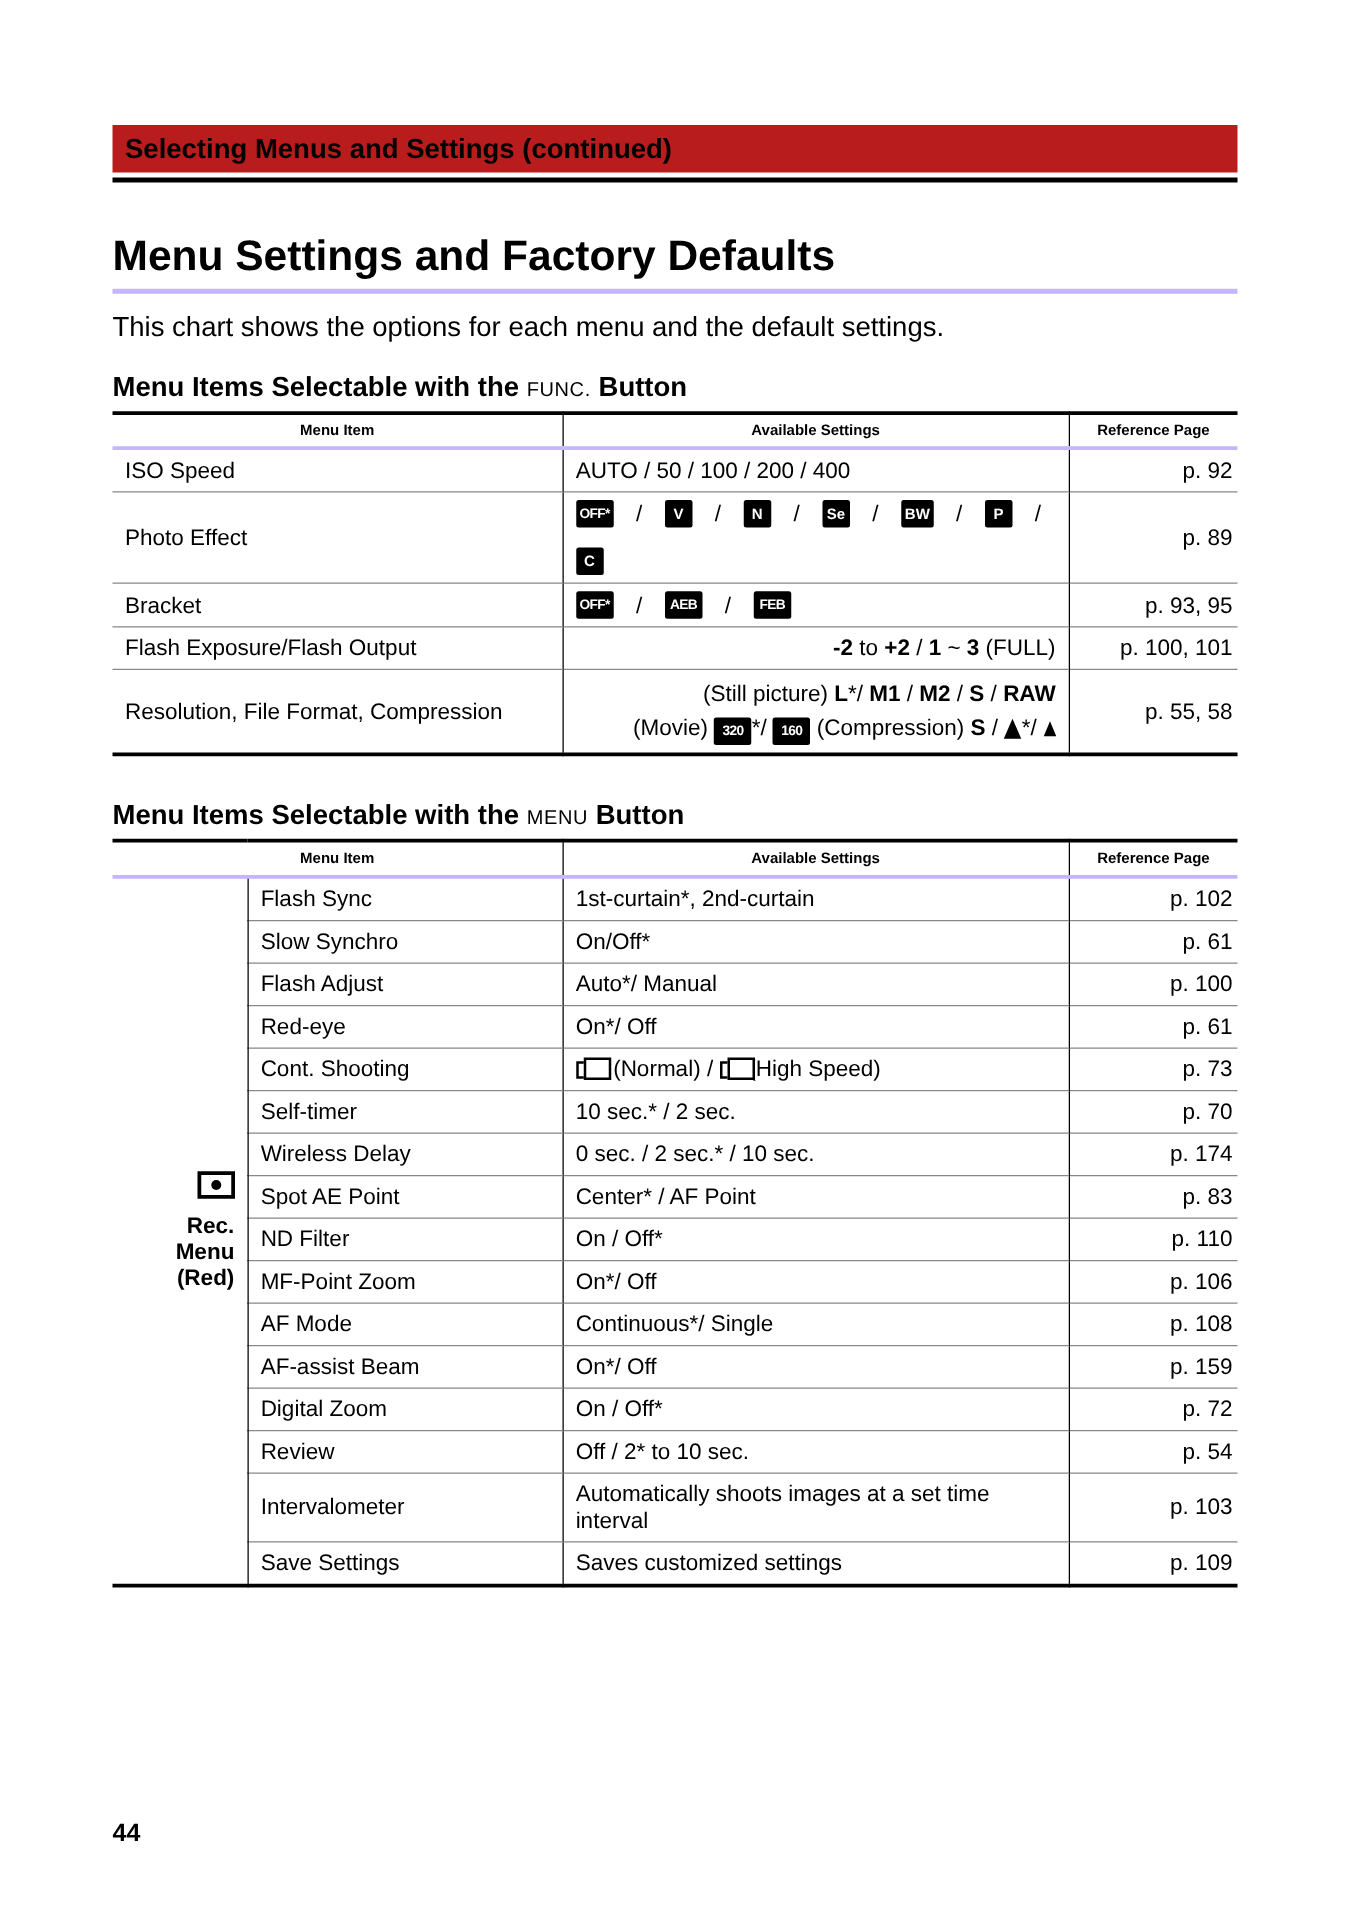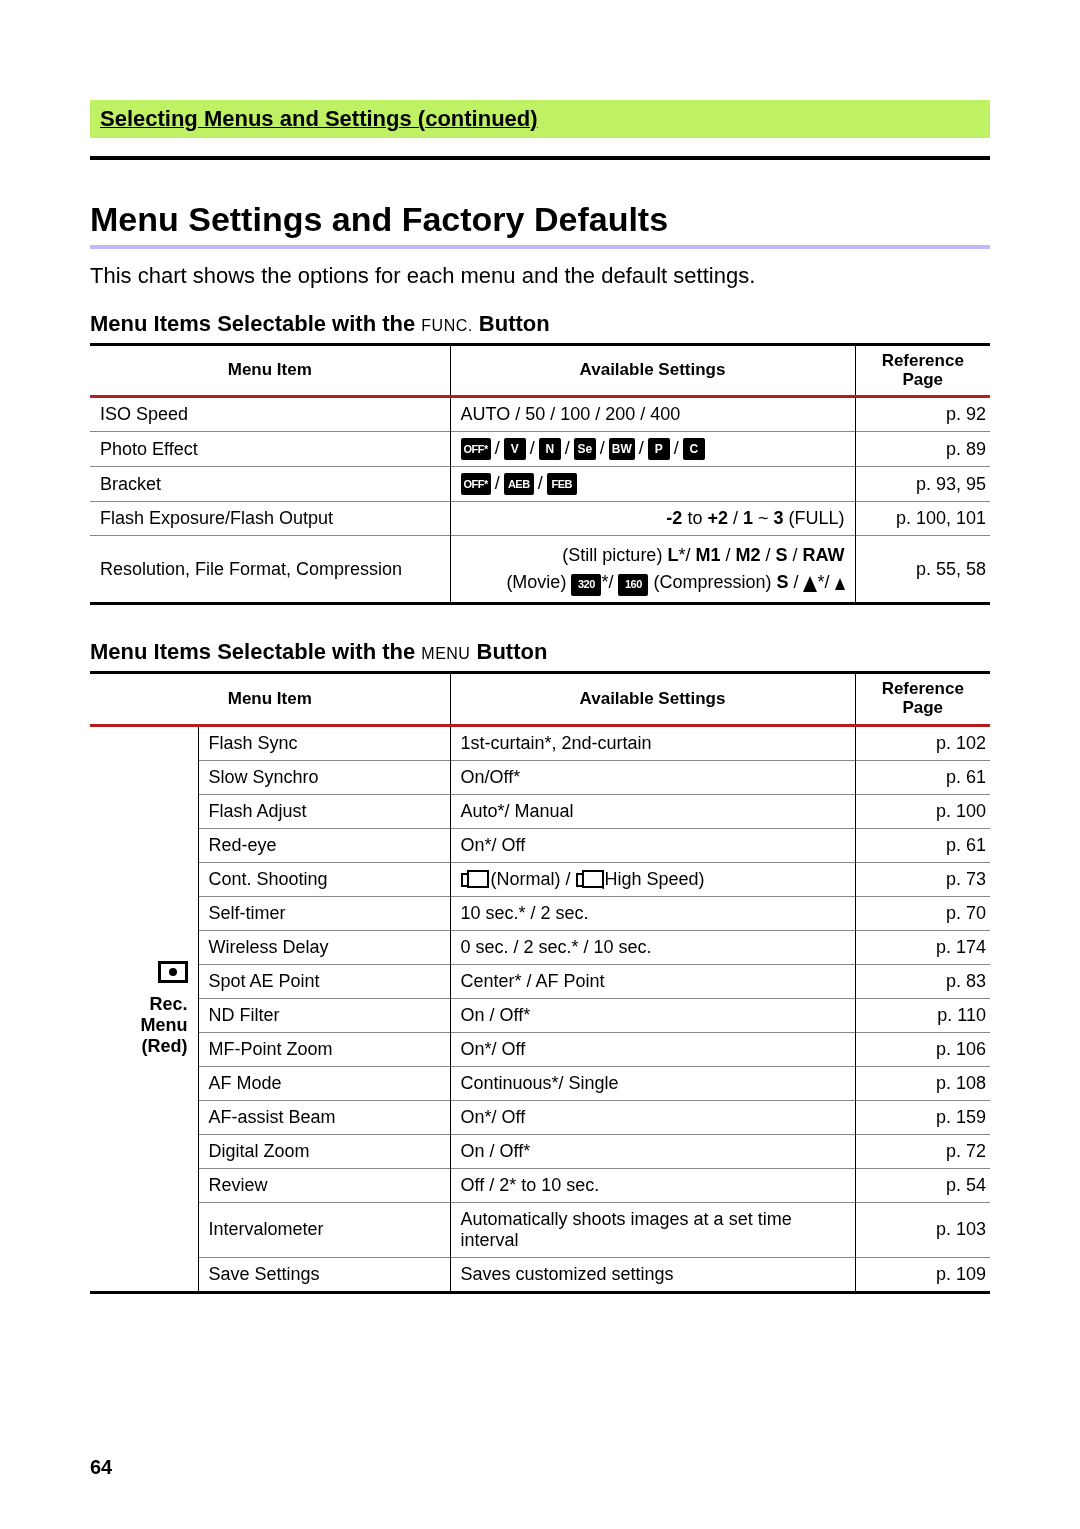--- a/index.html
+++ b/index.html
@@ -7,24 +7,23 @@
     font-family: "Helvetica Neue", Arial, sans-serif;
     width: 1080px;
     height: 1529px;
     margin: 0;
     background: #fff;
     color: #000;
     padding: 100px 90px 40px 90px;
     position: relative;
   }
   .section-header-wrap {
-    background: #bef264;
+    background: #b91c1c;
     padding: 6px 10px 6px 10px;
-    margin-bottom: 18px;
-    text-decoration: underline;
+    margin-bottom: 4px;
   }
   .section-header {
     font-weight: bold;
     font-size: 22px;
   }
   .thick-rule {
     border: none;
     border-top: 4px solid #000;
     margin: 0 0 40px 0;
   }
@@ -59,27 +58,27 @@
   col.item { width: 40%; }
   col.avail { width: 45%; }
   col.ref { width: 15%; }
 
   
   .tbl {
     border-top: 3px solid #000;
     border-bottom: 3px solid #000;
   }
   .tbl th {
-    font-size: 17px;
+    font-size: 12px;
     font-weight: bold;
     text-align: center;
     padding: 6px 8px;
     border-left: 1px solid #000;
     border-right: 1px solid #000;
-    border-bottom: 3px solid #b91c1c;
+    border-bottom: 3px solid #c4b5fd;
     line-height: 1.1;
   }
   .tbl th:first-child { border-left: none; }
   .tbl th:last-child  { border-right: none; }
   .tbl td {
     font-size: 18px;
     padding: 6px 10px;
     border-top: 1px solid #888;
     border-left: 1px solid #000;
     border-right: 1px solid #000;
@@ -122,21 +121,21 @@
     content: "";
     width: 8px; height: 8px;
     background: #000;
     border-radius: 50%;
     position: absolute;
     top: 50%; left: 50%;
     transform: translate(-50%, -50%);
   }
 
   
-  .iconrow { display: flex; align-items: flex-start; gap: 2px; flex-wrap: wrap;}
+  .iconrow { display: flex; align-items: center; gap: 16px; flex-wrap: wrap;}
   .chip {
     display: inline-flex;
     align-items: center;
     justify-content: center;
     min-width: 22px; height: 22px;
     background: #000;
     color: #fff;
     font-size: 12px;
     font-weight: bold;
     padding: 0 3px;
@@ -369,13 +368,13 @@
         <td>p. 103</td>
       </tr>
       <tr>
         <td>Save Settings</td>
         <td>Saves customized settings</td>
         <td>p. 109</td>
       </tr>
     </tbody>
 </table>
 
-<div class="foot">64</div>
+<div class="foot">44</div>
 
 </body></html>

